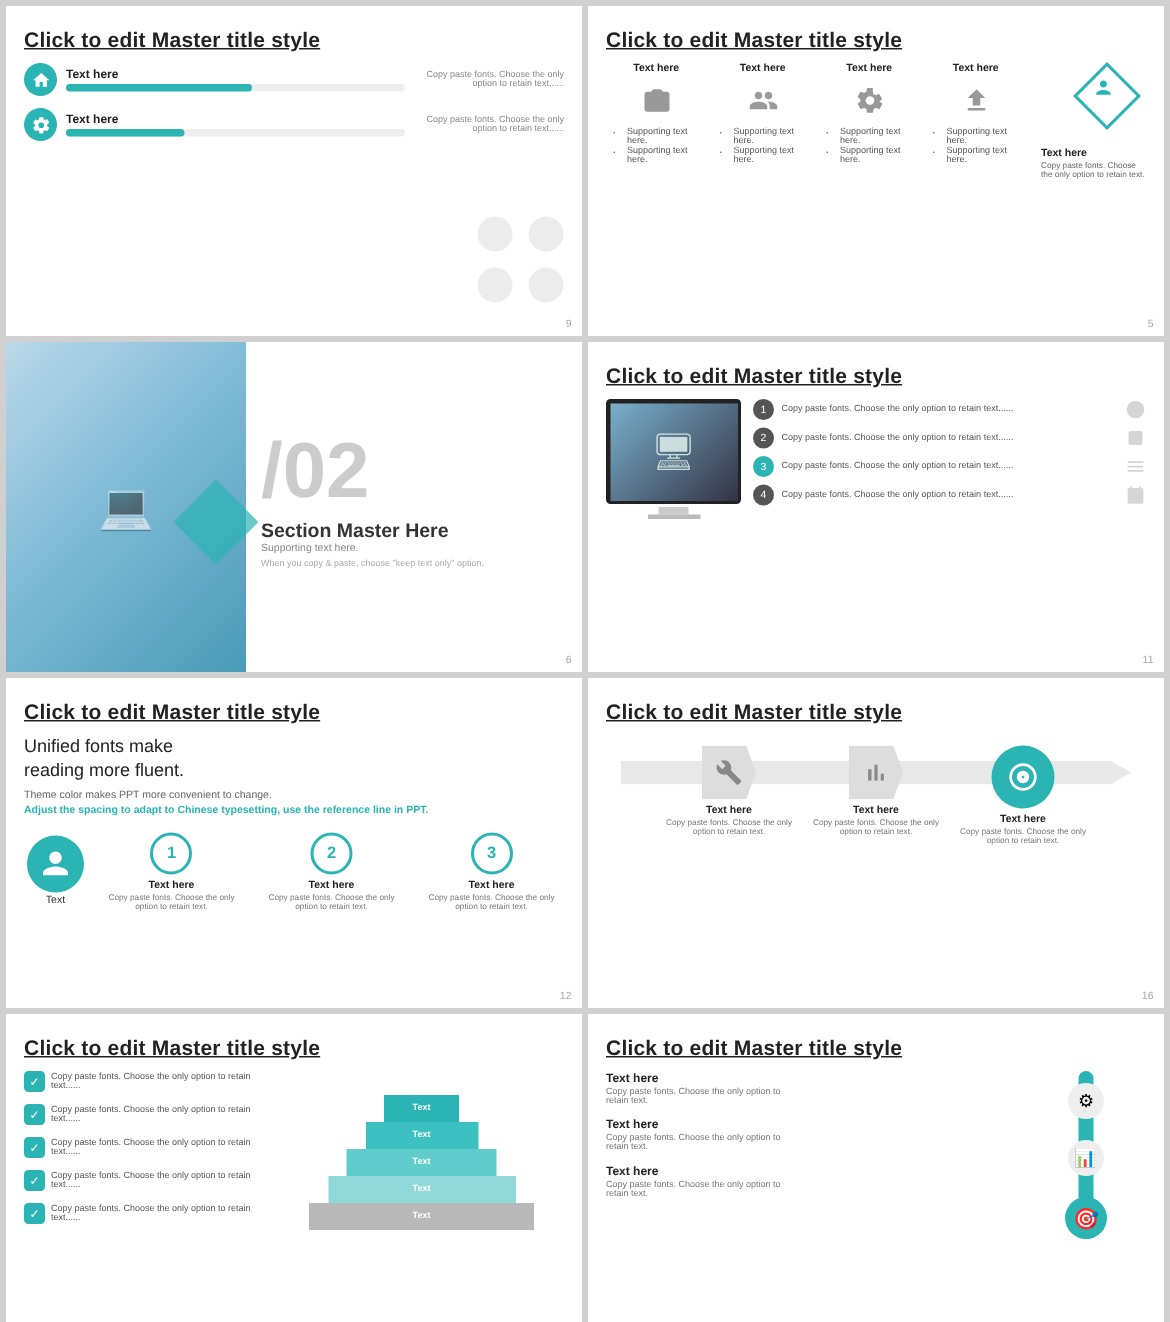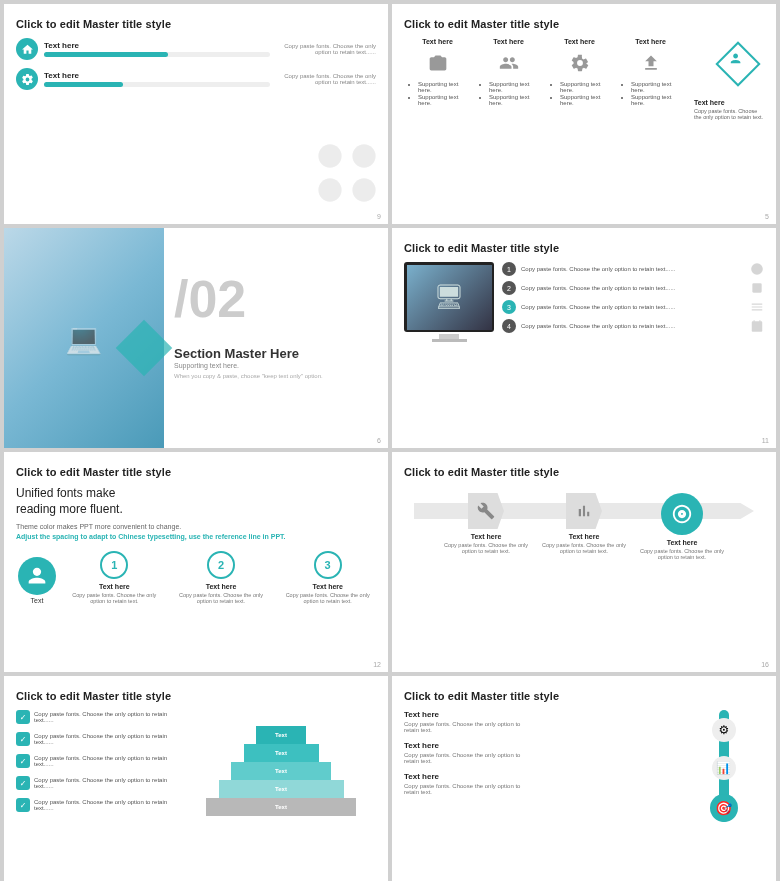--- a/index.html
+++ b/index.html
@@ -16,25 +16,26 @@
       gap: 4px;
       padding: 4px;
     }
     .slide {
       background: #fff;
       position: relative;
       overflow: hidden;
       padding: 14px 12px 10px 12px;
     }
     .slide-title {
-      font-size: 11px;
+      font-size: 14px;
       font-weight: bold;
       color: #222;
       margin-bottom: 8px;
       letter-spacing: 0.01em;
+      text-decoration: underline;
     }
     .slide-num {
       position: absolute;
       bottom: 4px;
       right: 7px;
       font-size: 7px;
       color: #aaa;
     }
 
     
@@ -92,21 +93,21 @@
       background: linear-gradient(135deg, #bbd8e8 0%, #7ab8d4 50%, #4a9ab8 100%);
       overflow: hidden;
     }
     .s3-laptop {
       width: 100%; height: 100%;
       display: flex; align-items: center; justify-content: center;
       font-size: 30px; opacity: 0.7;
     }
     .s3-number {
       position: absolute;
-      left: 170px; top: 45px;
+      left: 170px; top: 60px;
       font-size: 52px;
       font-weight: bold;
       color: #ccc;
       line-height: 1;
     }
     .s3-header-title {
       position: absolute;
       left: 170px; top: 118px;
       font-size: 13px;
       font-weight: bold;

